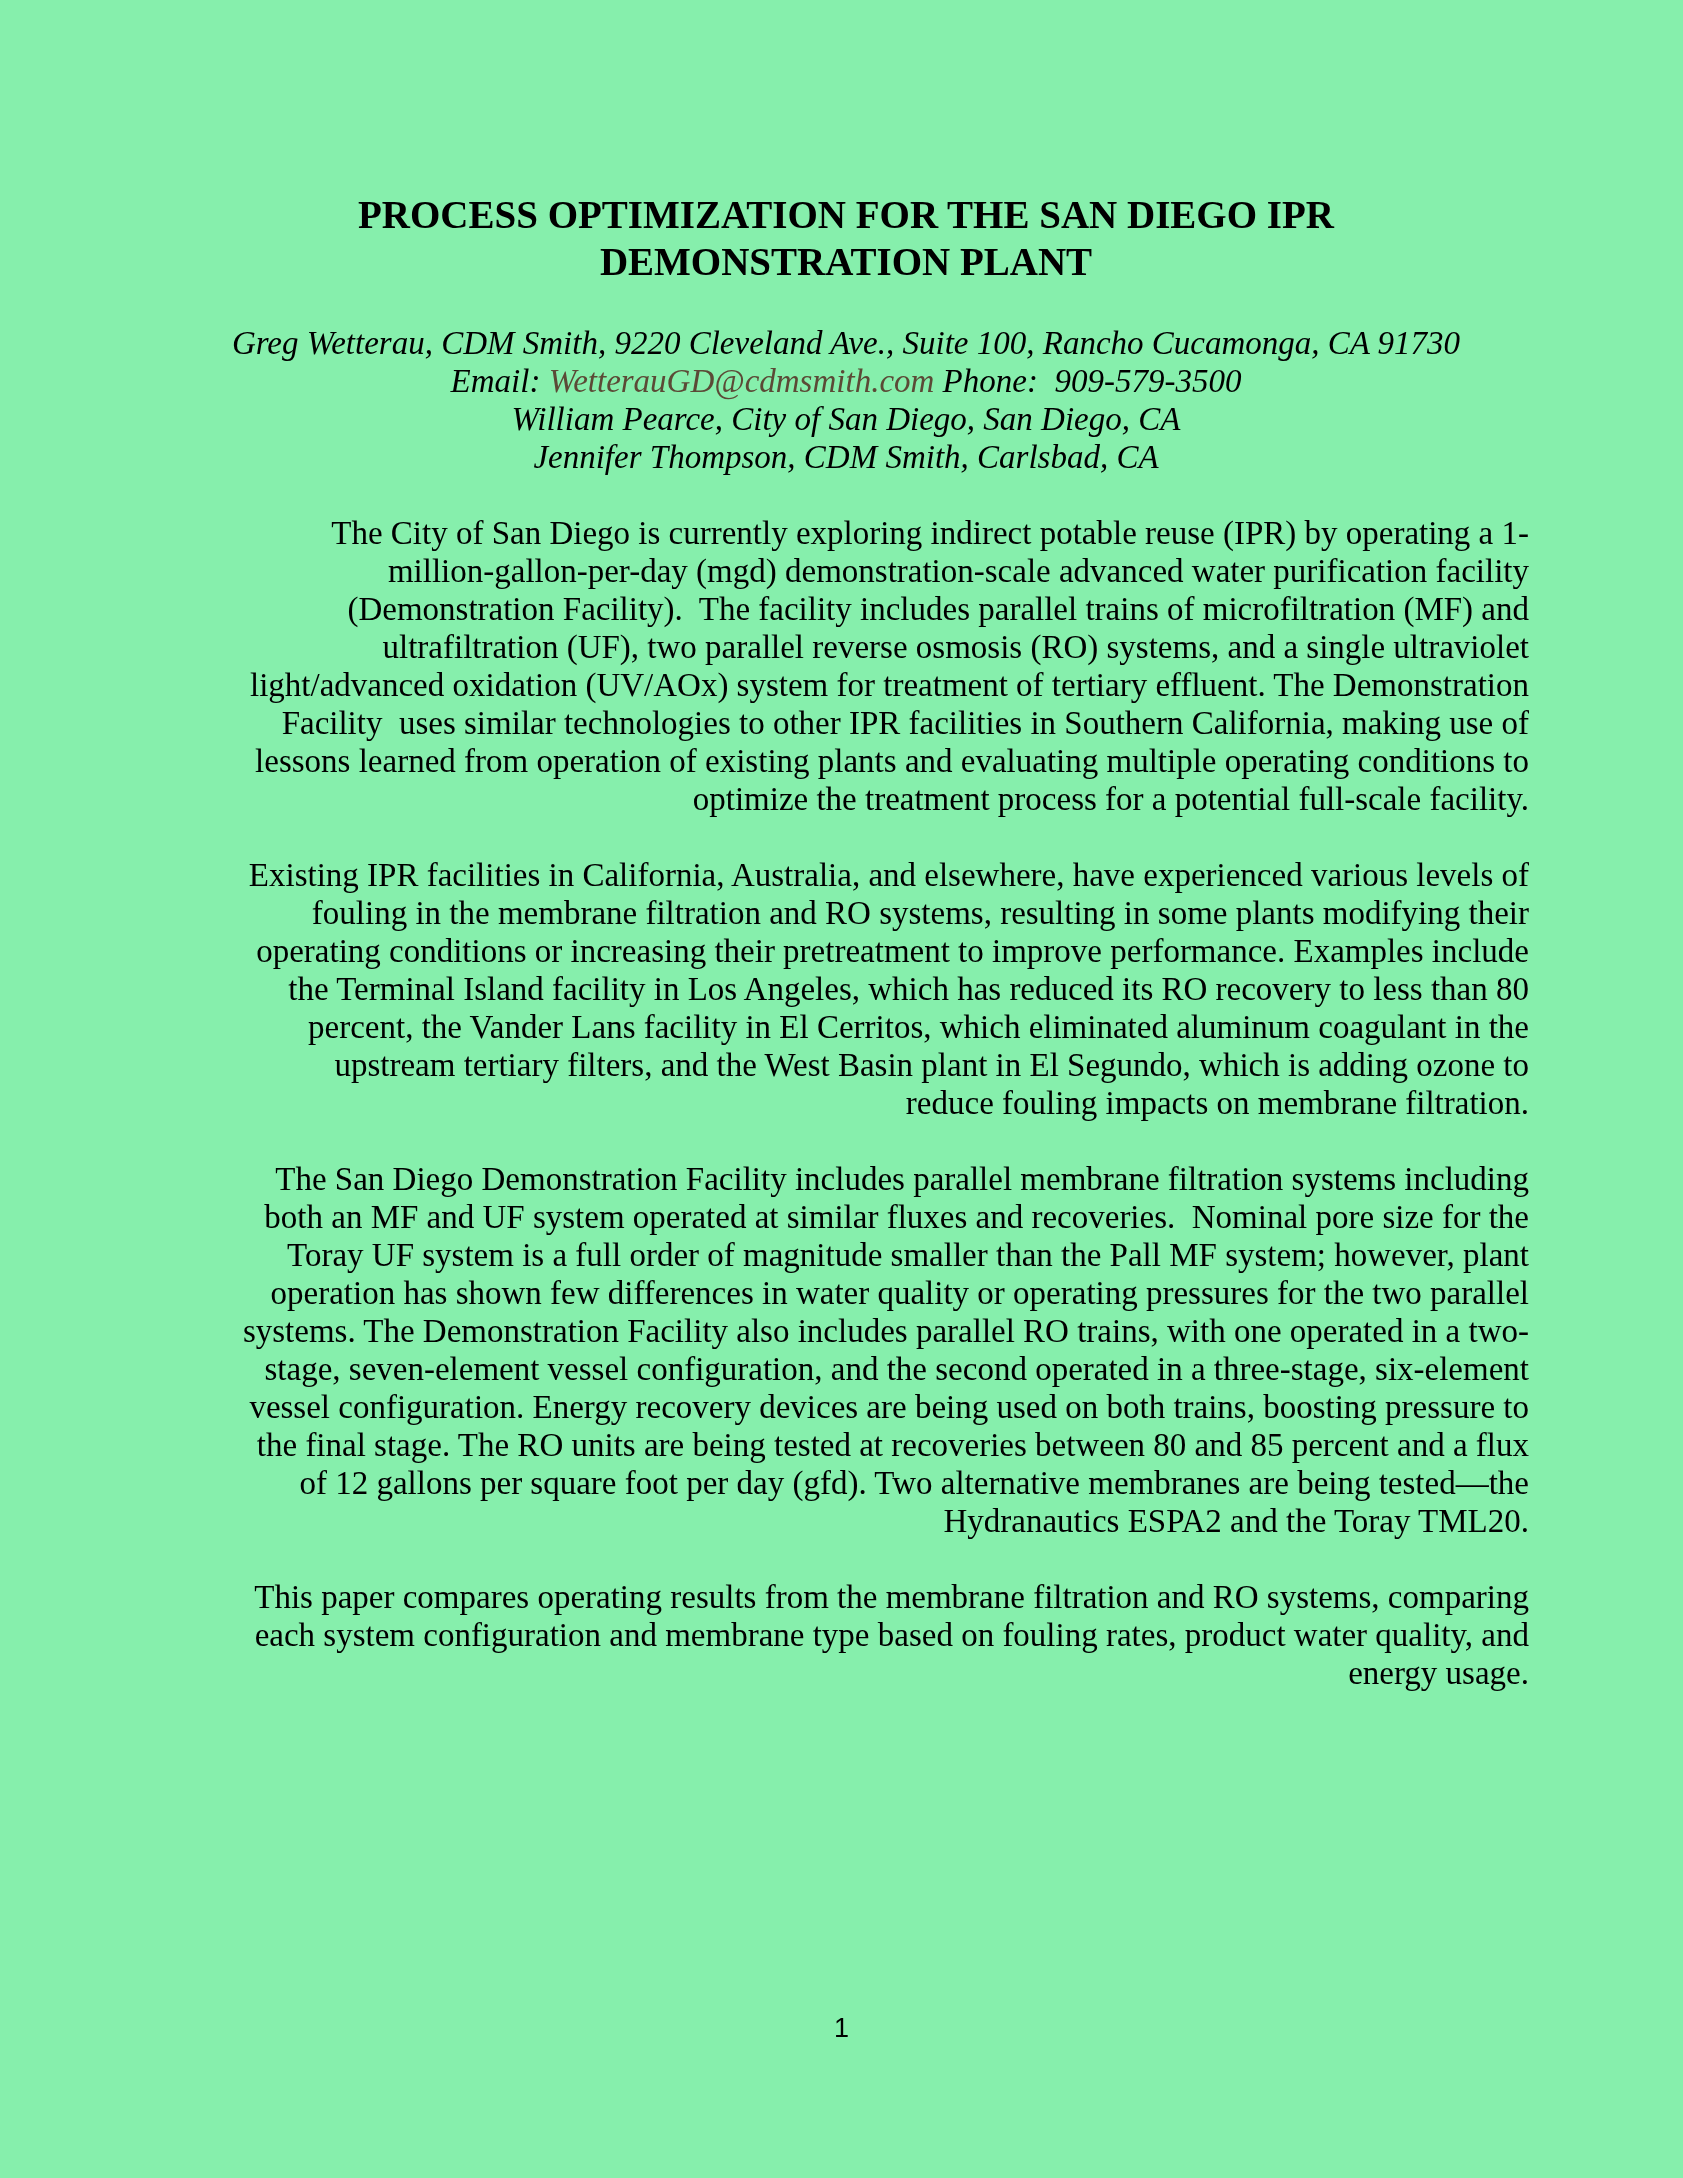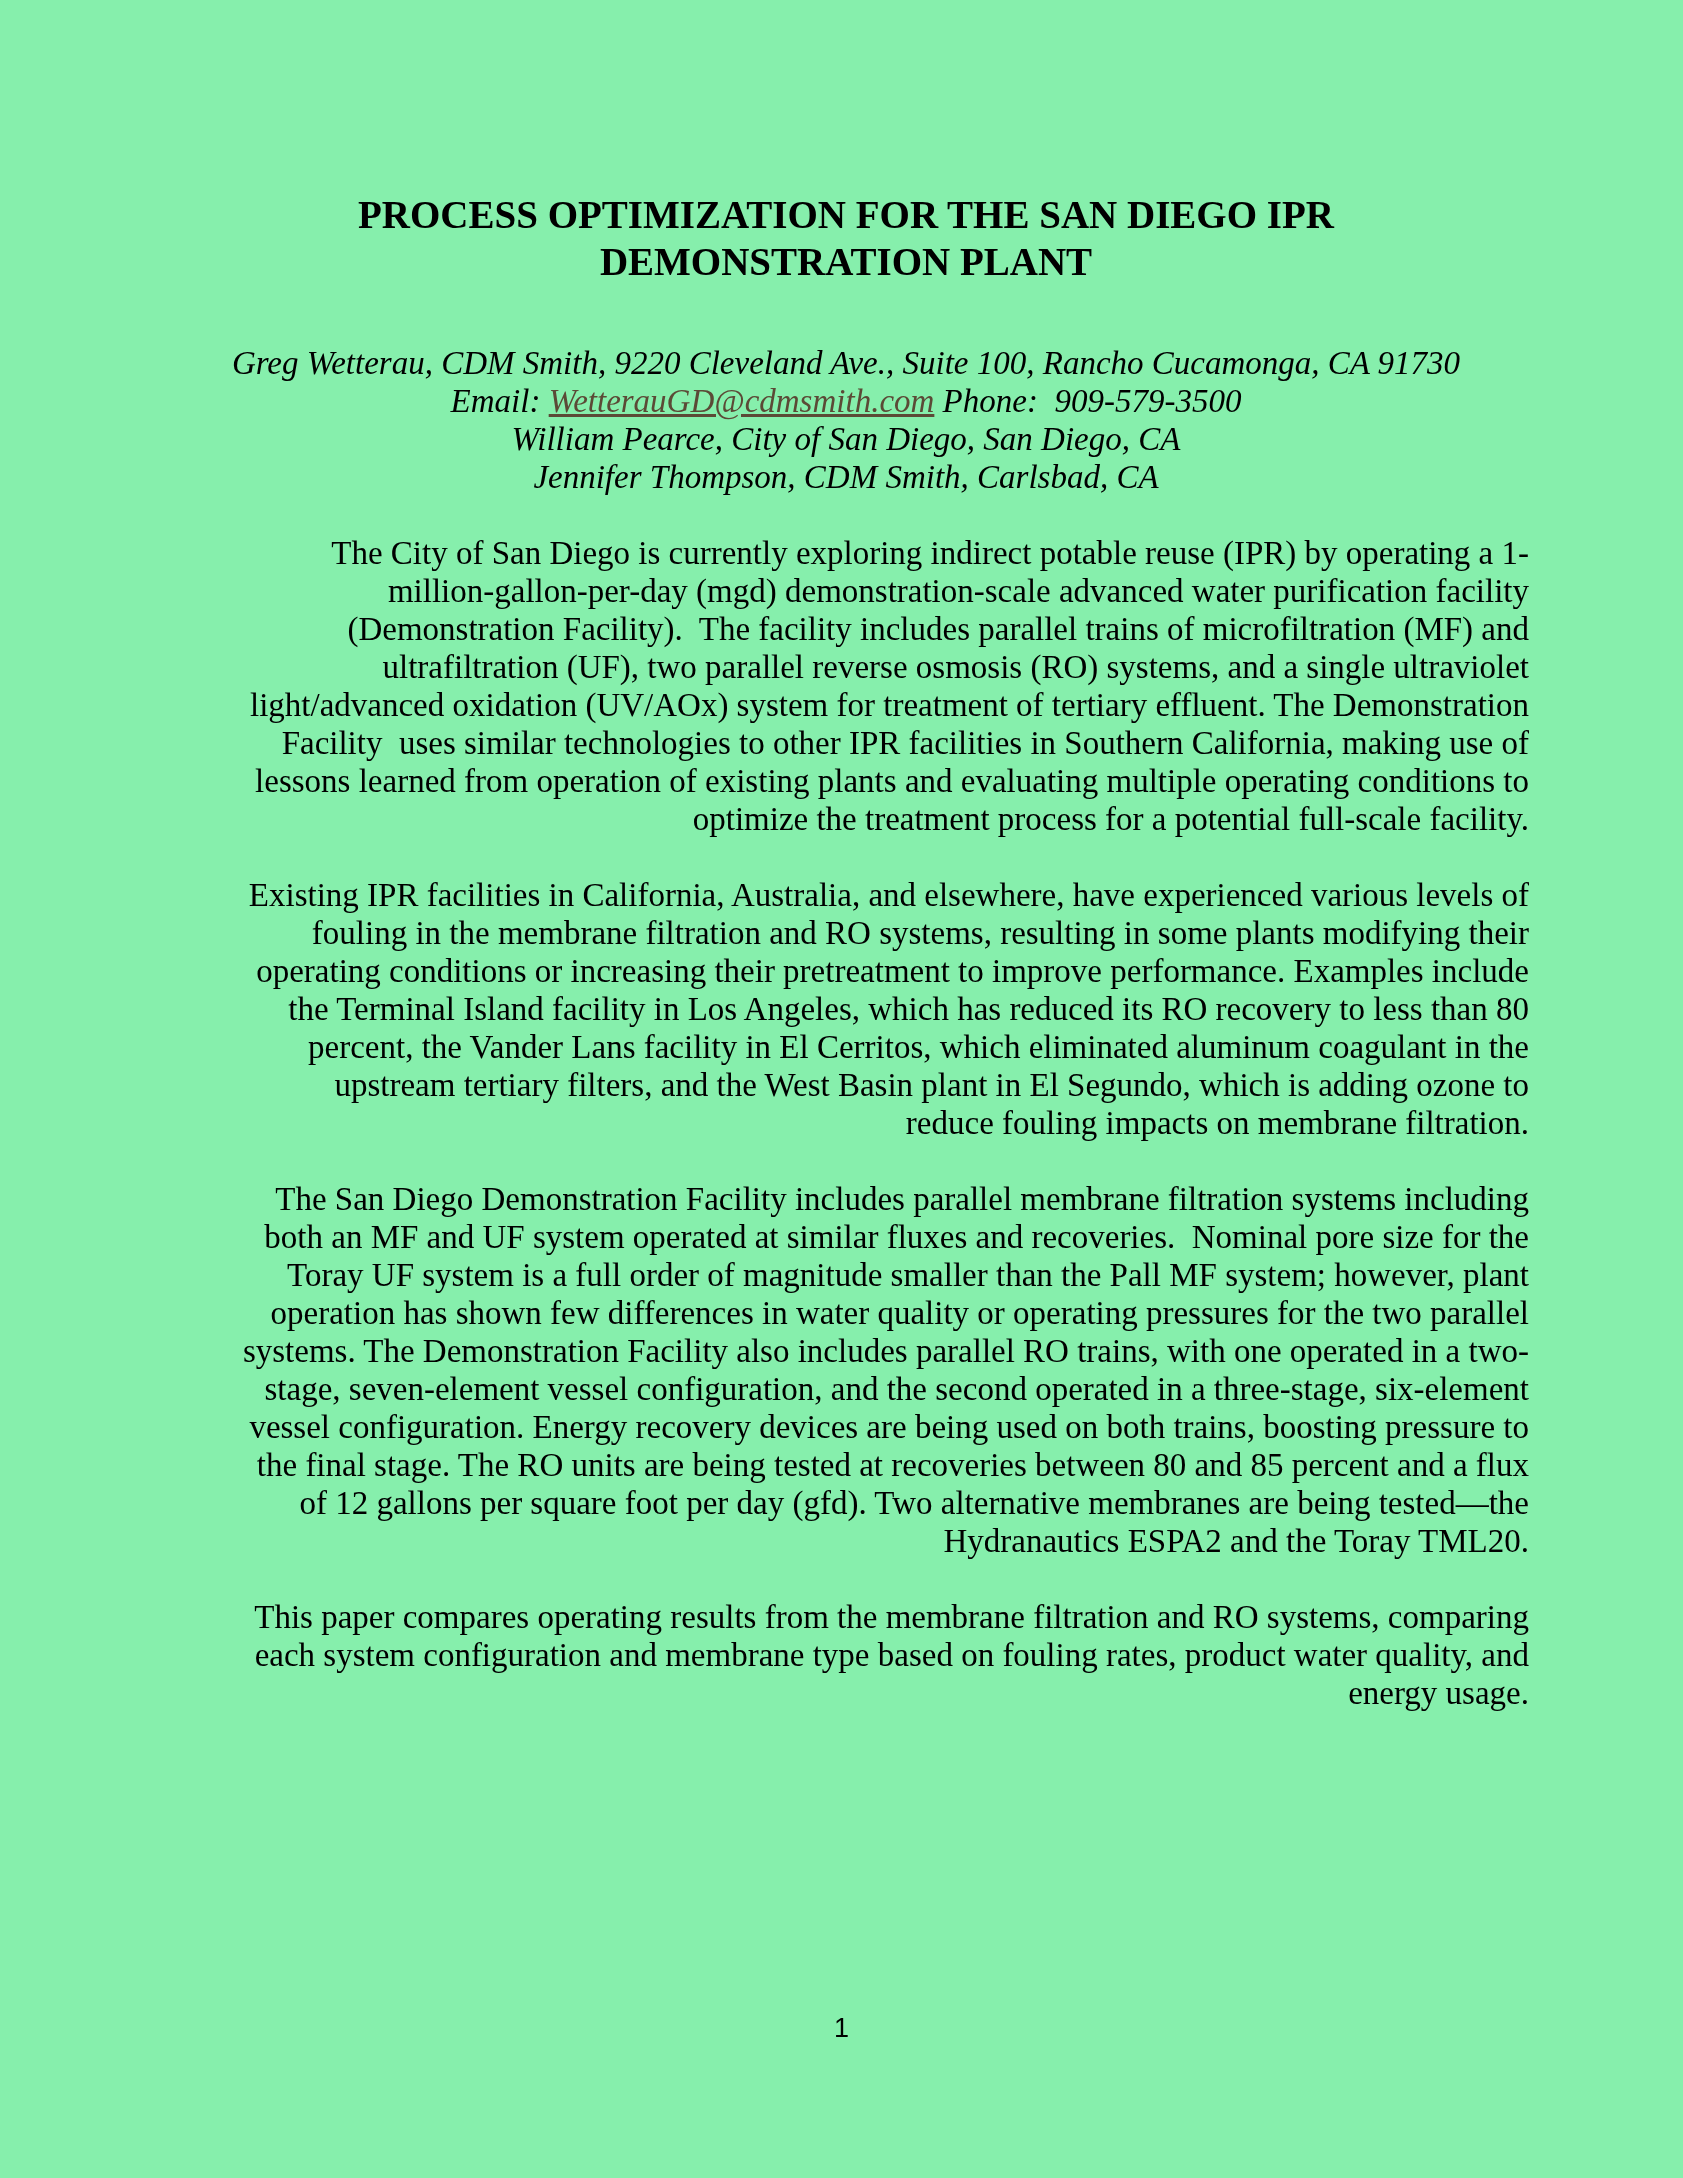--- a/index.html
+++ b/index.html
@@ -21,29 +21,28 @@
   }
   .title {
     margin: 191px 0 0 0;
     font-size: 39px;
     line-height: 47px;
     font-weight: bold;
     text-align: center;
     letter-spacing: 0;
   }
   .authors {
-    margin-top: 59px;
+    margin-top: 39px;
     font-style: italic;
     font-size: 33px;
     line-height: 38px;
     text-align: center;
   }
   .author-line { white-space: pre-wrap; }
   .email-link {
-    text-decoration: underline;
     cursor: pointer;
   }
   .abstract-heading {
     margin: 69px 0 0 0;
     font-size: 39px;
     line-height: 47px;
     font-weight: bold;
     text-align: center;
   }
   .body-para {

